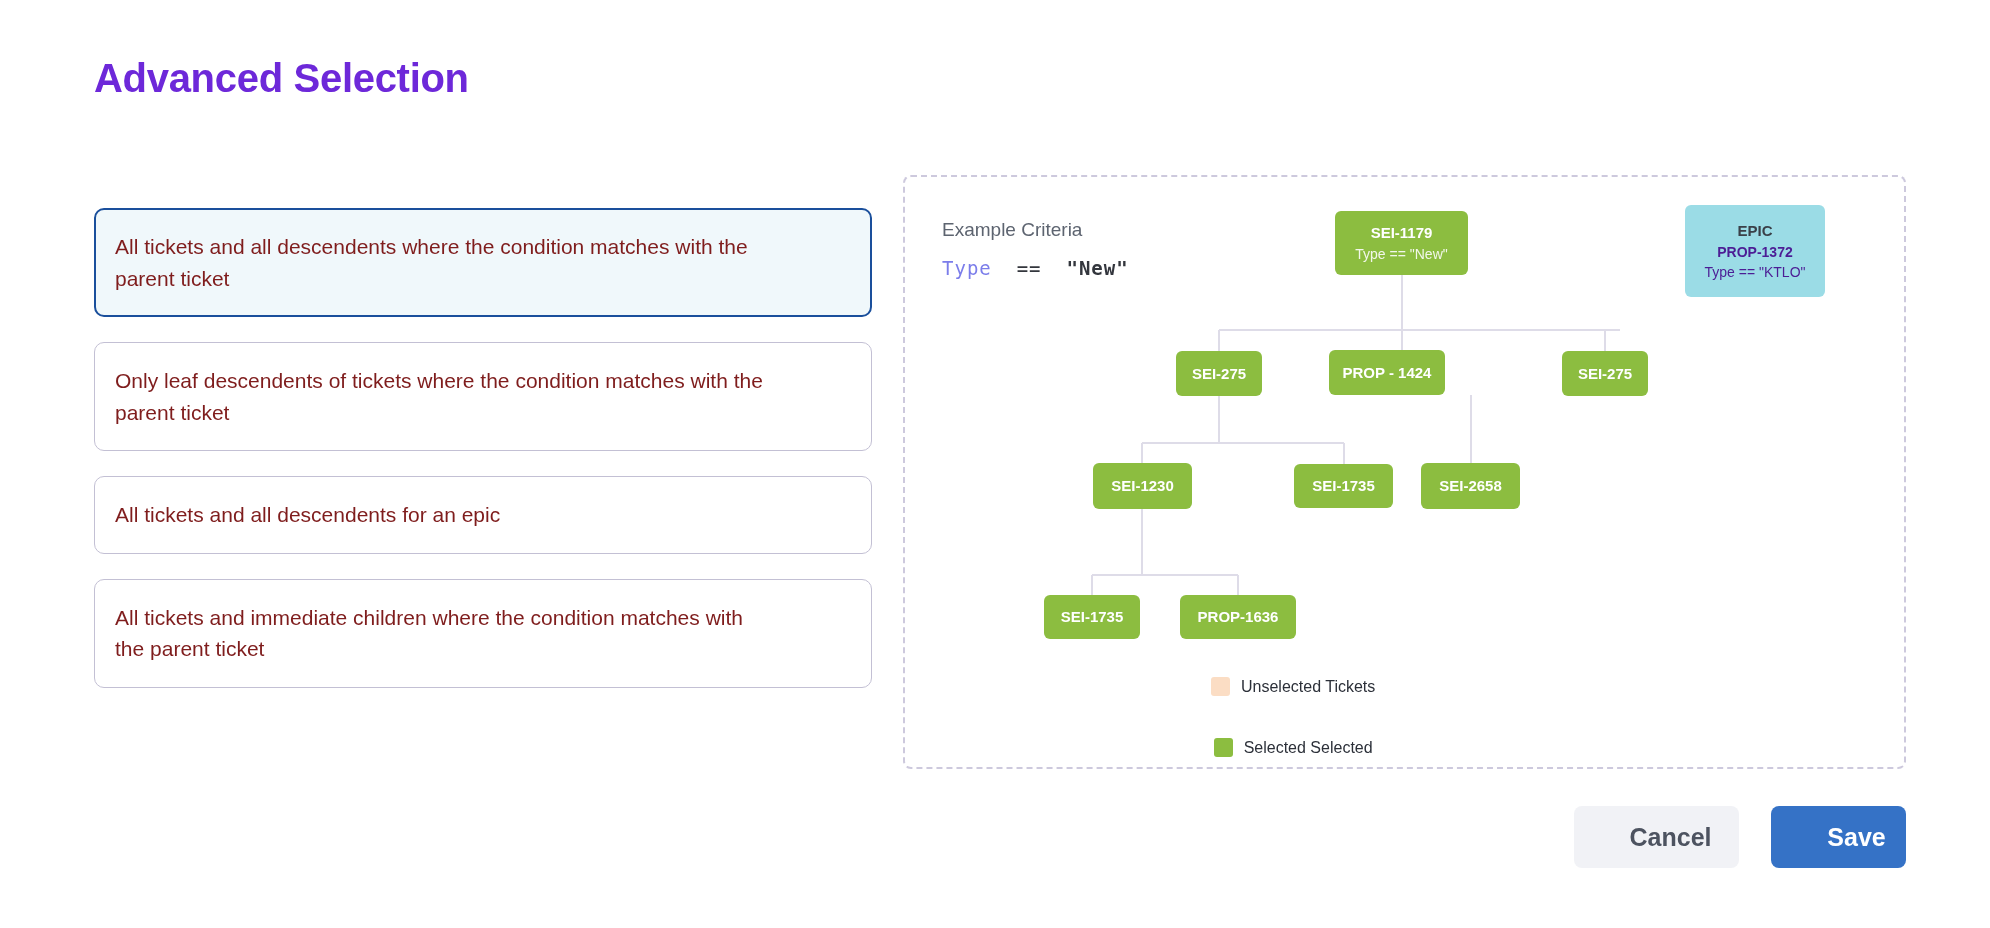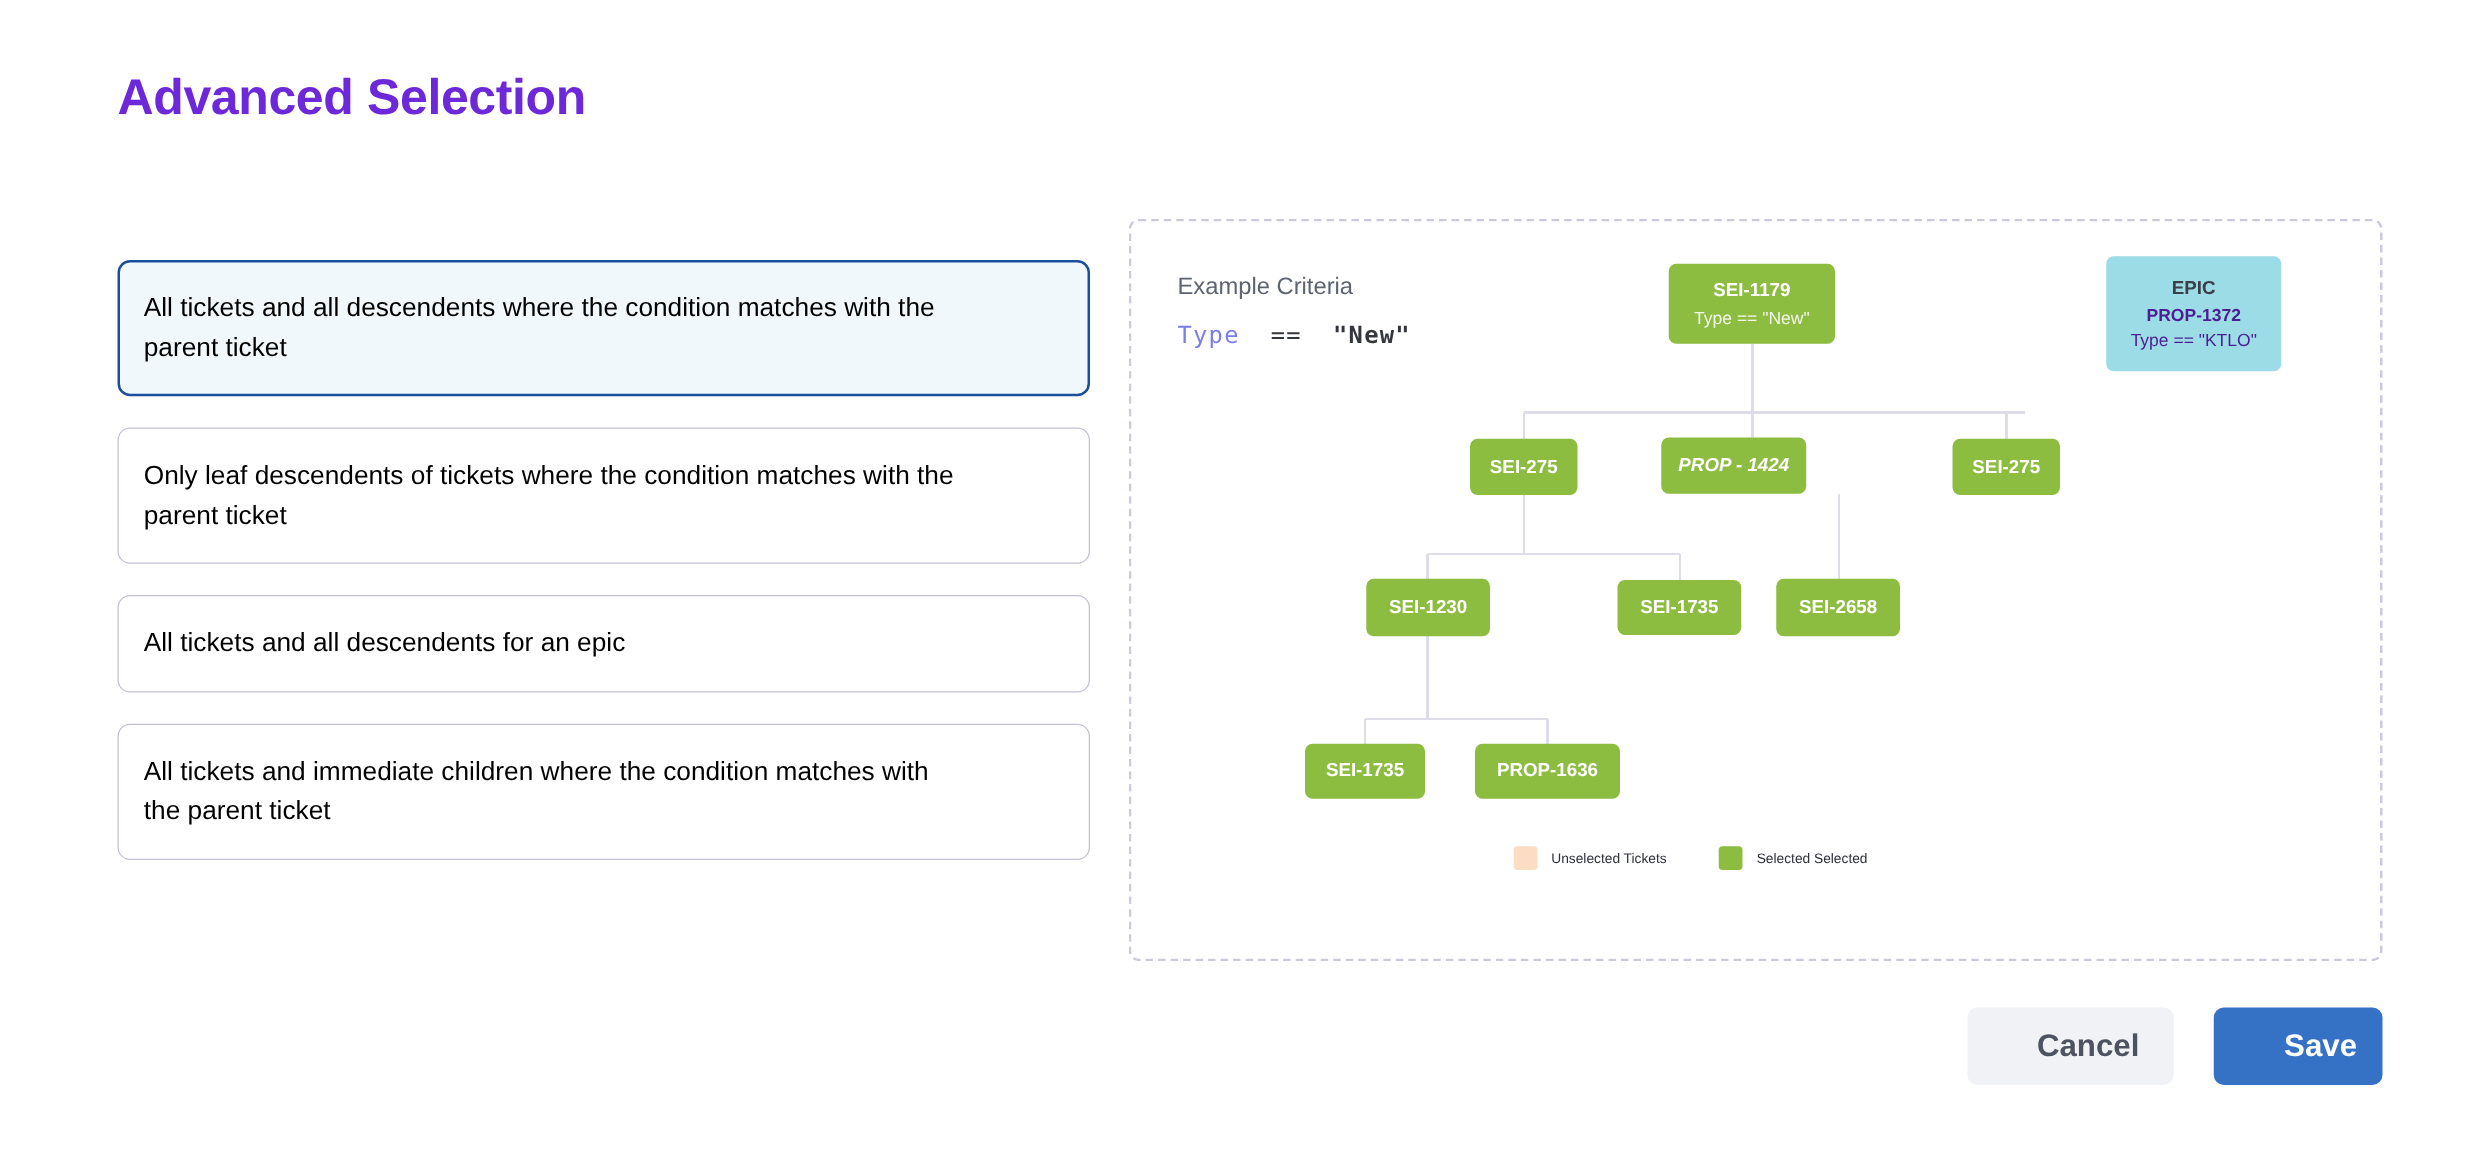--- a/index.html
+++ b/index.html
@@ -37,21 +37,21 @@
   .option-card {
     box-sizing: border-box;
     width: 778px;
     border: 1px solid #c3c0d4;
     border-radius: 10px;
     background: #ffffff;
     padding: 22px 20px 22px 20px;
     margin-bottom: 25px;
     font-size: 21px;
     line-height: 1.5;
-    color: #000000;
+    color: #7f1d1d;
     cursor: pointer;
   }
   .option-card.selected {
     border: 2px solid #1a4f9c;
     background: #f0f8fb;
     padding: 21px 19px 21px 19px;
   }
   .option-card .label {
     display: block;
     max-width: 660px;
@@ -129,22 +129,23 @@
   .node.epic .sub.cond { font-weight: normal; }
 
   
   .legend {
     position: absolute;
     left: 306px;
     top: 500px;
     display: flex;
     align-items: center;
     gap: 42px;
-    font-size: 11px;
+    font-size: 16px;
     color: #2c3039;
+    flex-direction: column;
   }
   .legend-item { display: flex; align-items: center; gap: 11px; }
   .swatch { width: 19px; height: 19px; border-radius: 3px; }
 
   
   .footer {
     position: absolute;
     right: 84px;
     top: 806px;
     display: flex;
@@ -238,21 +239,21 @@
     <div class="node epic" style="left:780px;top:28px;width:140px;height:92px;">
       <span>EPIC</span>
       <span class="sub">PROP-1372</span>
       <span class="sub cond">Type == "KTLO"</span>
     </div>
 
     <div class="node" style="left:271px;top:174px;width:86px;height:45px;">
       <span>SEI-275</span>
     </div>
 
-    <div class="node" style="left:424px;top:173px;width:116px;height:45px;font-style:italic;">
+    <div class="node" style="left:424px;top:173px;width:116px;height:45px;">
       <span>PROP - 1424</span>
     </div>
 
     <div class="node" style="left:657px;top:174px;width:86px;height:45px;">
       <span>SEI-275</span>
     </div>
 
     <div class="node" style="left:188px;top:286px;width:99px;height:46px;">
       <span>SEI-1230</span>
     </div>

